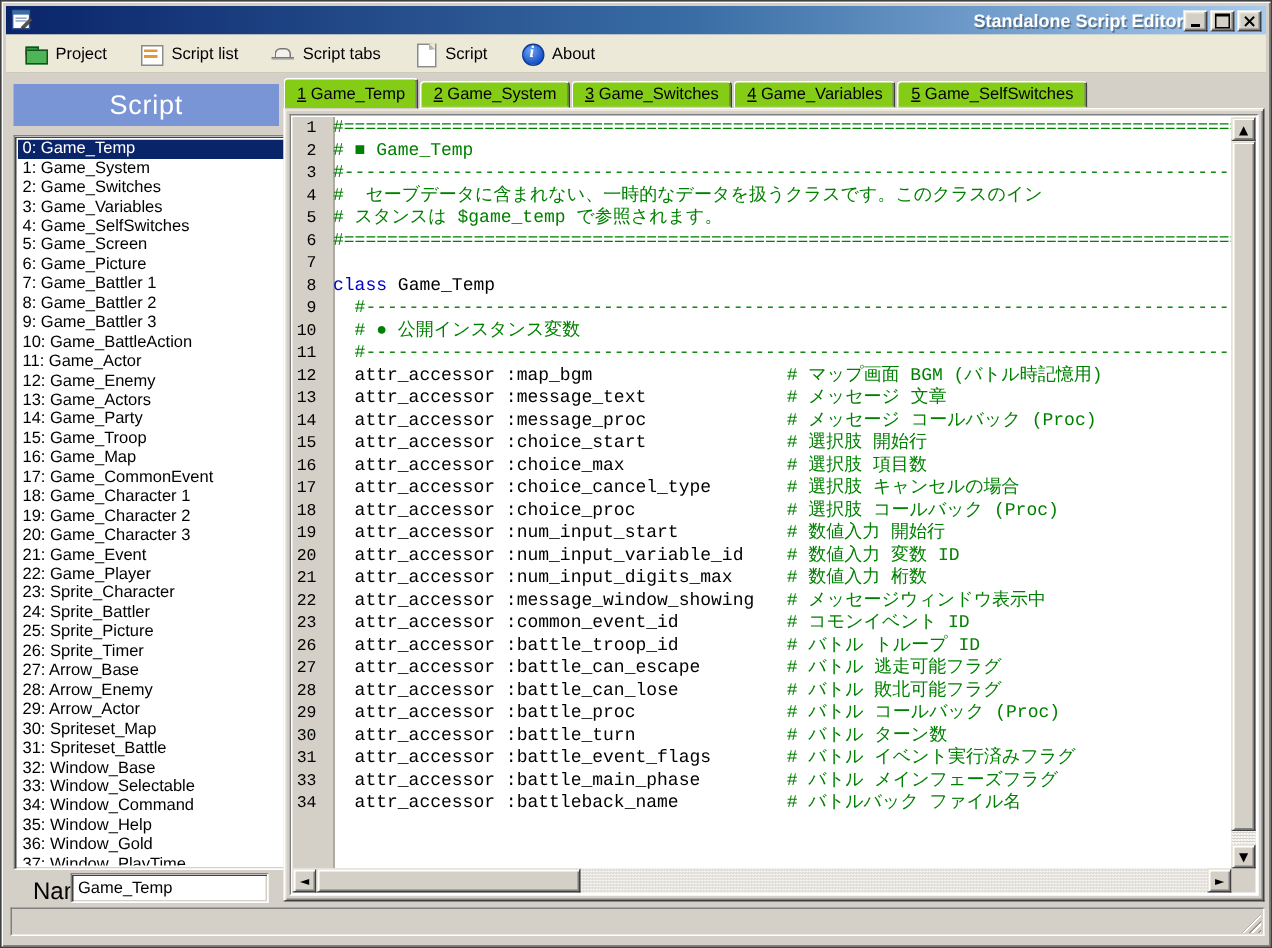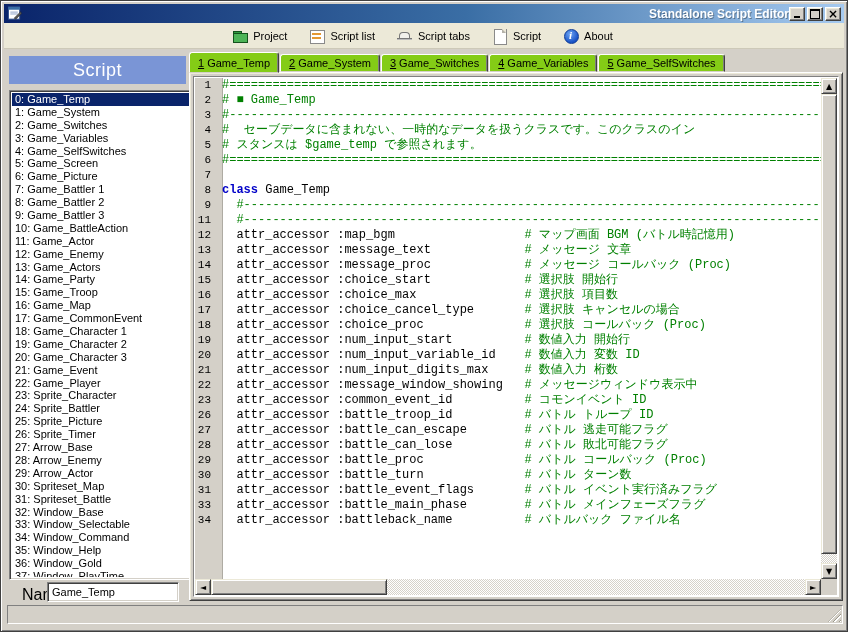--- a/index.html
+++ b/index.html
@@ -20,21 +20,21 @@
   .wbtns{display:flex;gap:2px;margin-right:1px;}
   .wbtn{width:16px;height:14px;background:#d4d0c8;border:1px solid;border-color:#ffffff #404040 #404040 #ffffff;
     box-shadow:inset -1px -1px 0 #808080, inset 1px 1px 0 #ece9d8;
     display:flex;align-items:center;justify-content:center;position:relative;}
   .wbtn.min::before{content:"";width:6px;height:2px;background:#000;margin-top:7px;}
   .wbtn.max::before{content:"";width:8px;height:7px;border:1px solid #000;border-top-width:2px;}
   .wbtn.close::before{content:"×";font:bold 12px "DejaVu Sans",sans-serif;line-height:10px;color:#000;}
 
   
   .toolbar{position:absolute;left:3px;top:22px;right:3px;height:26px;background:#ece9d8;
-    border-bottom:1px solid #cdc9b8;display:flex;align-items:center;padding-left:5px;justify-content:center;}
+    border-bottom:1px solid #cdc9b8;display:flex;align-items:center;padding-left:5px;}
   .tbtn{display:flex;align-items:center;height:22px;padding:0 7px;margin-right:8px;font-size:11px;color:#000;}
   .ico{width:16px;height:16px;display:inline-block;position:relative;margin-right:5px;flex:0 0 auto;}
   .ico.folder::before{content:"";position:absolute;left:1px;top:3px;width:7px;height:4px;background:#2f9c3f;border:1px solid #14521d;}
   .ico.folder::after{content:"";position:absolute;left:1px;top:5px;width:13px;height:8px;background:#4db457;border:1px solid #14521d;}
   .ico.list::before{content:"";position:absolute;left:1px;top:2px;width:13px;height:12px;background:#fff;border:1px solid #8a8a8a;}
   .ico.list::after{content:"";position:absolute;left:3px;top:5px;width:9px;height:7px;
     background:repeating-linear-gradient(#e49833 0 2px,#ffffff 2px 4px);}
   .ico.tabs::before{content:"";position:absolute;left:2px;top:4px;width:9px;height:6px;background:#f2f1ec;
     border:1px solid #777;border-radius:4px 4px 0 0;border-bottom:none;}
   .ico.tabs::after{content:"";position:absolute;left:0;top:10px;width:15px;height:1px;background:#777;box-shadow:0 1px 0 #bbb;}
@@ -98,21 +98,21 @@
   .pane{position:absolute;left:188px;top:71px;width:654px;height:529px;background:#d4d0c8;z-index:2;
     border:1px solid;border-color:#ffffff #404040 #404040 #ffffff;
     box-shadow:inset 1px 1px 0 #ece9d8, inset -1px -1px 0 #808080;}
   .editor{position:absolute;left:3px;top:3px;right:3px;bottom:3px;background:#fff;
     border:1px solid;border-color:#808080 #ffffff #ffffff #808080;}
   .code-area{position:absolute;left:1px;top:1px;right:17px;bottom:17px;overflow:hidden;background:
     linear-gradient(to right,#d4d0c8 0 27px,#aeaba3 27px 28px,#ffffff 28px);}
   .cl{height:15px;line-height:15px;white-space:pre;font-family:"Liberation Mono","DejaVu Sans Mono",monospace;font-size:12px;}
   .ln{display:inline-block;width:22px;padding-right:6px;margin-right:5px;text-align:right;font-size:11px;color:#000;}
   .c-comment{color:#008000;}
-  .c-keyword{color:#0000c8;font-weight:bold;text-align:right;}
+  .c-keyword{color:#0000c8;font-weight:normal;text-align:right;}
   .c-plain{color:#000;}
   .ed-vscroll{top:1px;right:1px;bottom:17px;}
   .ed-vscroll .sb-thumb{top:16px;height:460px;}
   .ed-hscroll{left:1px;bottom:1px;right:17px;}
   .ed-hscroll .sb-thumb{left:16px;width:176px;}
   .ed-corner{position:absolute;right:1px;bottom:1px;width:16px;height:16px;background:#d4d0c8;}
 </style>
 </head>
 <body>
 
@@ -223,20 +223,21 @@
       <div class="code-area">
           <div class="cl"><span class="ln">1</span><span class="c-comment">#====================================================================================================</span></div>
           <div class="cl"><span class="ln">2</span><span class="c-comment"># ■ Game_Temp</span></div>
           <div class="cl"><span class="ln">3</span><span class="c-comment">#----------------------------------------------------------------------------------------------------</span></div>
           <div class="cl"><span class="ln">4</span><span class="c-comment">#  セーブデータに含まれない、一時的なデータを扱うクラスです。このクラスのイン</span></div>
           <div class="cl"><span class="ln">5</span><span class="c-comment"># スタンスは $game_temp で参照されます。</span></div>
           <div class="cl"><span class="ln">6</span><span class="c-comment">#====================================================================================================</span></div>
           <div class="cl"><span class="ln">7</span></div>
           <div class="cl"><span class="ln">8</span><span class="c-keyword">class</span><span class="c-plain"> Game_Temp</span></div>
           <div class="cl"><span class="ln">9</span><span class="c-comment">  #--------------------------------------------------------------------------------------------------</span></div>
+          <div class="cl"><span class="ln">10</span><span class="c-comment">  # ● 公開インスタンス変数</span></div>
           <div class="cl"><span class="ln">11</span><span class="c-comment">  #--------------------------------------------------------------------------------------------------</span></div>
           <div class="cl"><span class="ln">12</span><span class="c-plain">  attr_accessor :map_bgm                  </span><span class="c-comment"># マップ画面 BGM (バトル時記憶用)</span></div>
           <div class="cl"><span class="ln">13</span><span class="c-plain">  attr_accessor :message_text             </span><span class="c-comment"># メッセージ 文章</span></div>
           <div class="cl"><span class="ln">14</span><span class="c-plain">  attr_accessor :message_proc             </span><span class="c-comment"># メッセージ コールバック (Proc)</span></div>
           <div class="cl"><span class="ln">15</span><span class="c-plain">  attr_accessor :choice_start             </span><span class="c-comment"># 選択肢 開始行</span></div>
           <div class="cl"><span class="ln">16</span><span class="c-plain">  attr_accessor :choice_max               </span><span class="c-comment"># 選択肢 項目数</span></div>
           <div class="cl"><span class="ln">17</span><span class="c-plain">  attr_accessor :choice_cancel_type       </span><span class="c-comment"># 選択肢 キャンセルの場合</span></div>
           <div class="cl"><span class="ln">18</span><span class="c-plain">  attr_accessor :choice_proc              </span><span class="c-comment"># 選択肢 コールバック (Proc)</span></div>
           <div class="cl"><span class="ln">19</span><span class="c-plain">  attr_accessor :num_input_start          </span><span class="c-comment"># 数値入力 開始行</span></div>
           <div class="cl"><span class="ln">20</span><span class="c-plain">  attr_accessor :num_input_variable_id    </span><span class="c-comment"># 数値入力 変数 ID</span></div>

